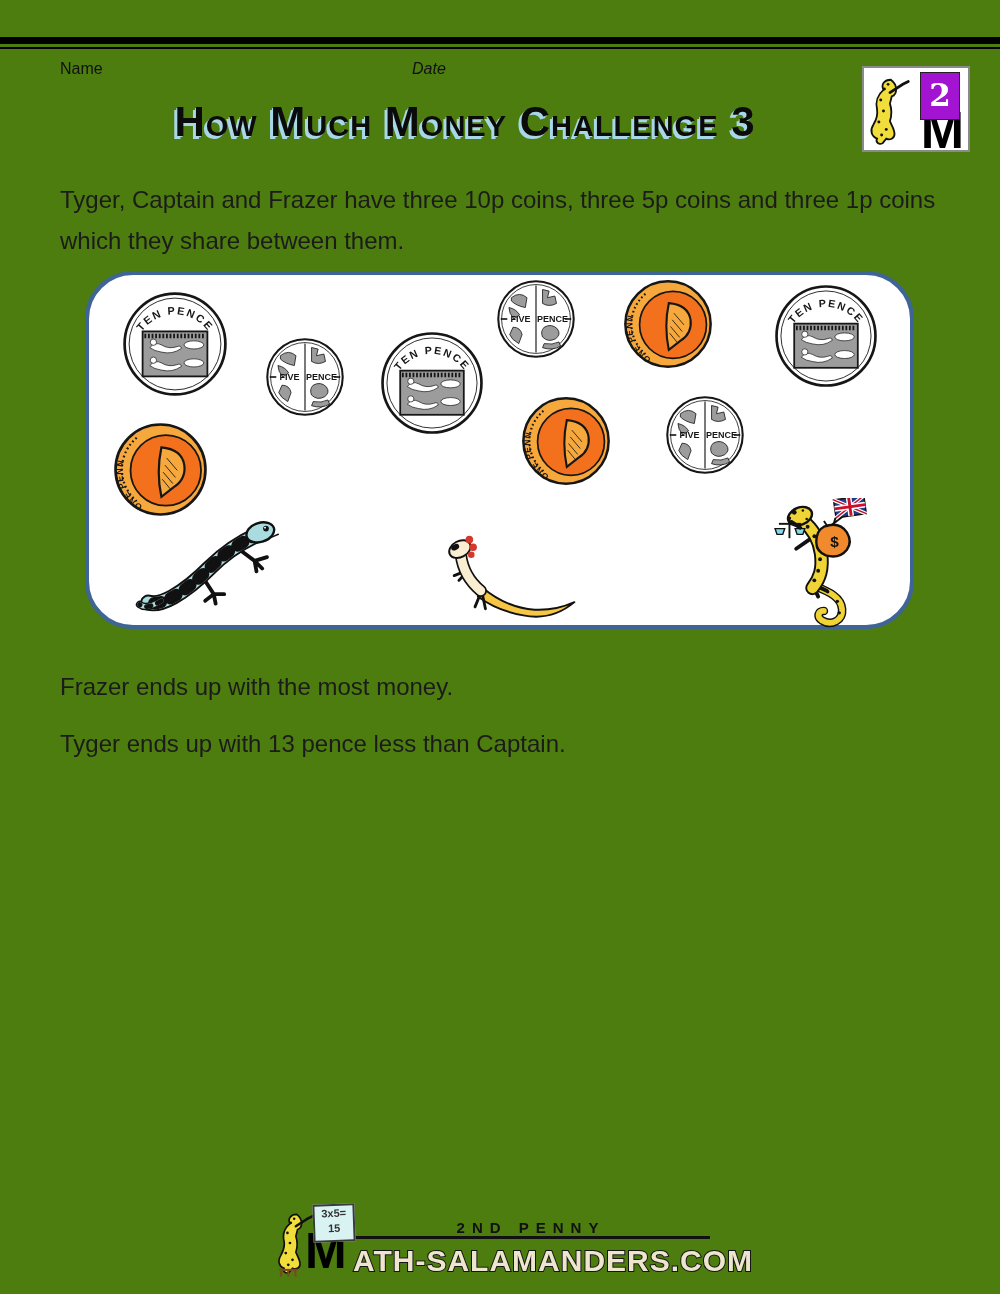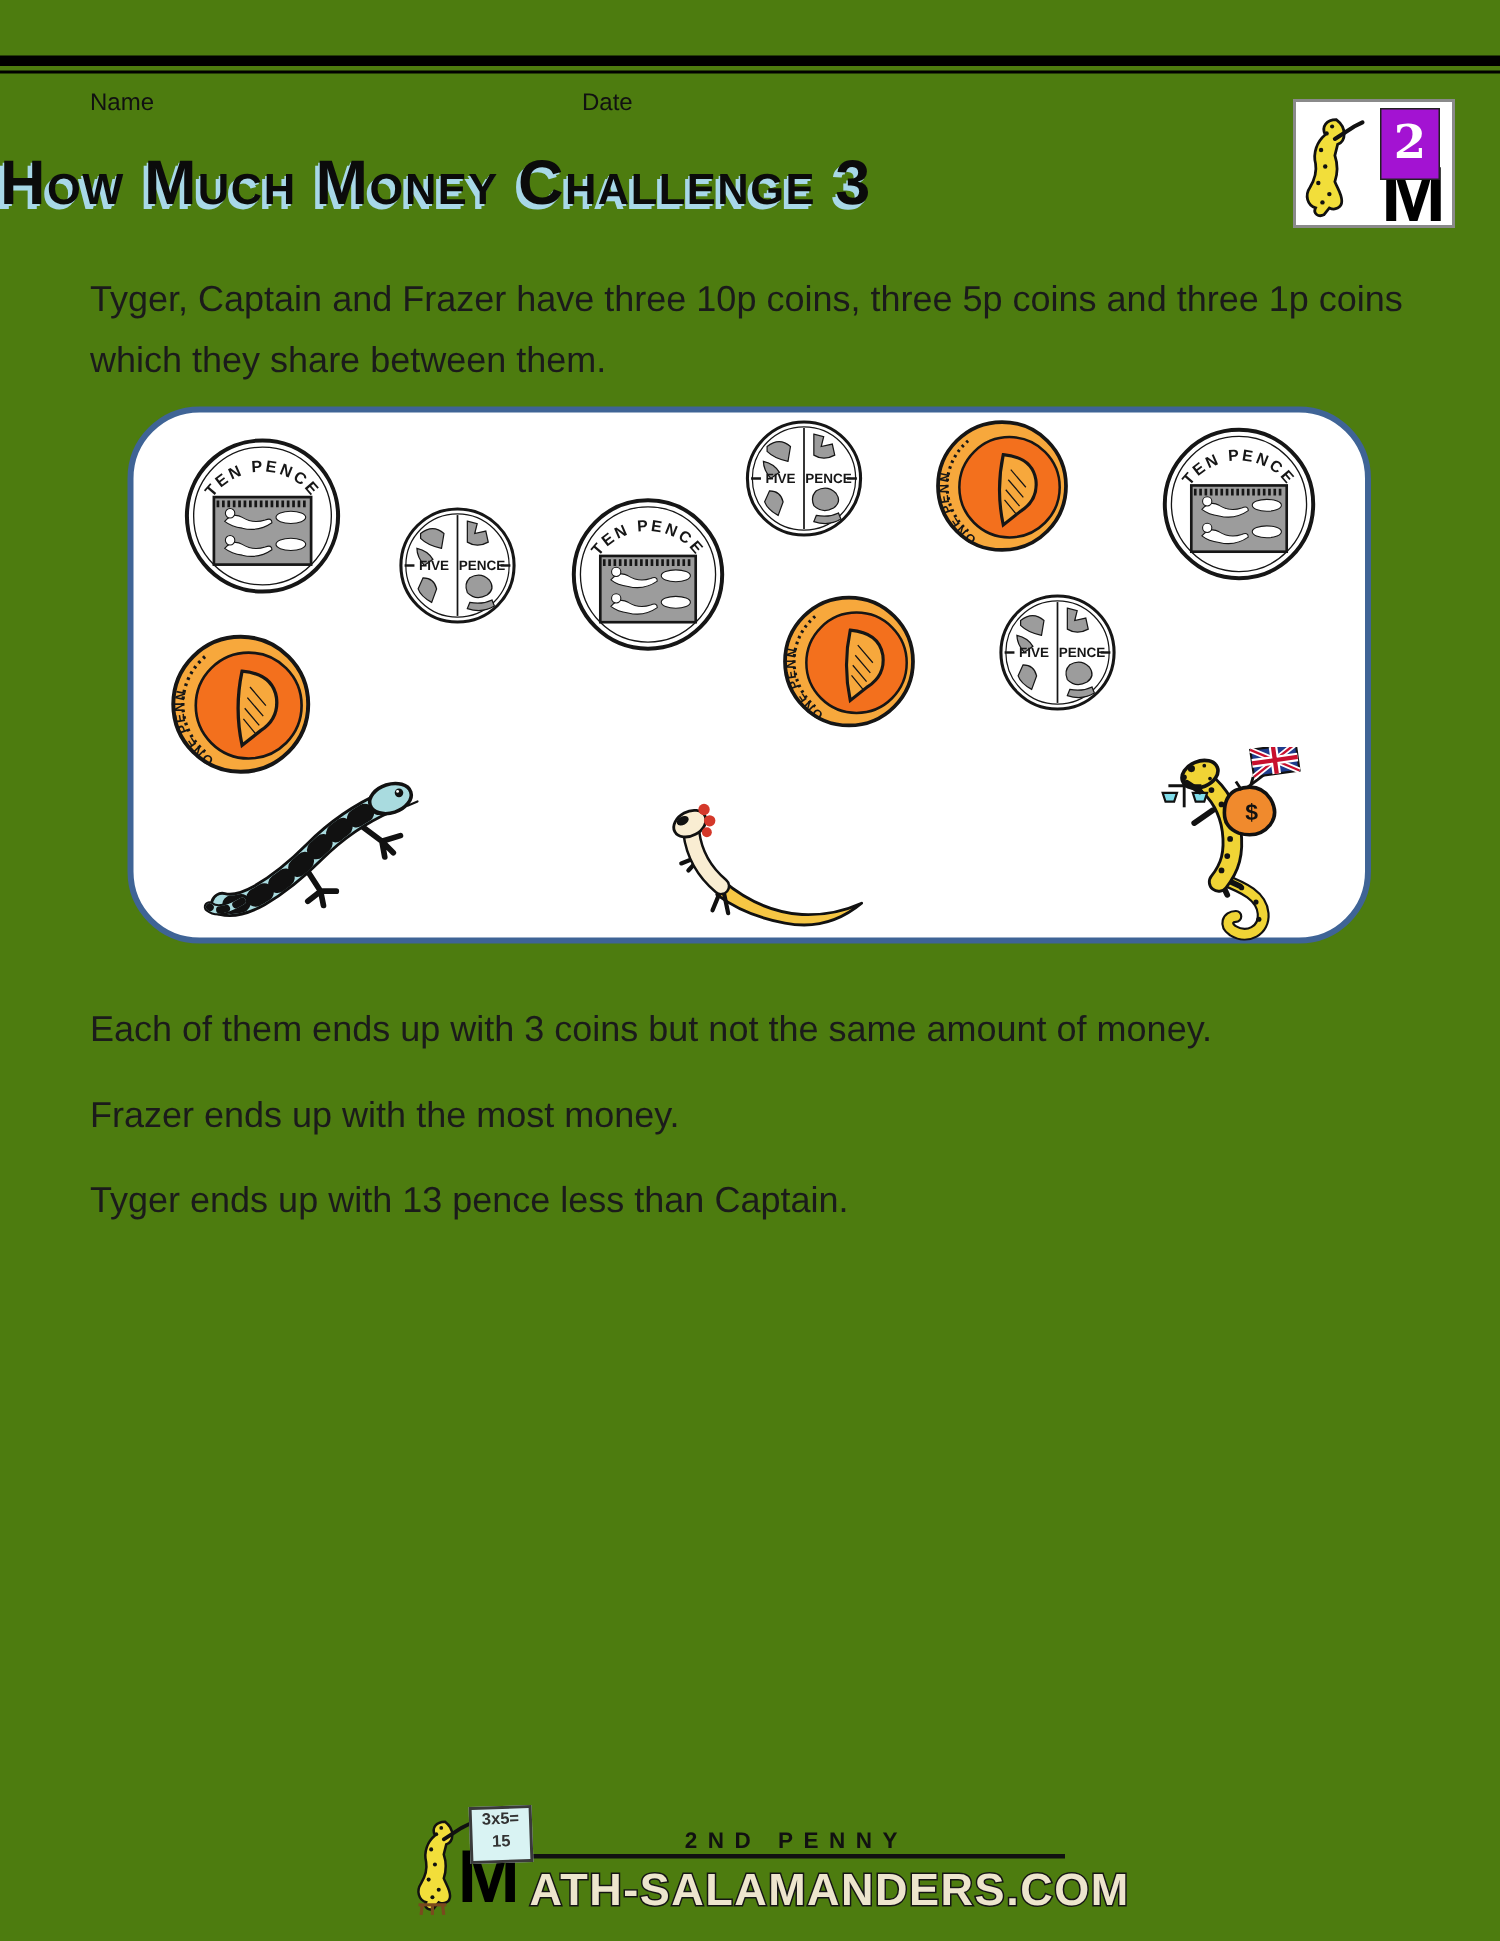--- a/index.html
+++ b/index.html
@@ -1,23 +1,23 @@
 <!DOCTYPE html>
 <html><head>
 <meta charset="utf-8">
 <style>
   html,body{margin:0;padding:0;background:#fff;}
   #page{position:relative;width:1000px;height:1294px;background:#4d7c0f;overflow:hidden;
         font-family:"Liberation Sans",sans-serif;color:#1b1b1b;padding-left:37px;}
   .topbar{position:absolute;left:0;top:37px;width:100%;height:7px;background:#000;}
   .topbar-thin{position:absolute;left:0;top:47px;width:100%;height:2px;background:#000;}
   .field-label{position:absolute;top:60px;font-size:16px;color:#111;}
-  #name-label{left:60px;} #date-label{left:388px;}
-
-  .page-title{position:absolute;left:0;top:98px;width:930px;
+  #name-label{left:60px;} #date-label{left:412px;font-style:italic;}
+
+  .page-title{position:absolute;left:0;top:98px;width:930px;text-align:center;
     font-size:42px;font-weight:700;font-variant:small-caps;letter-spacing:1px;color:#0b0b0b;
     text-shadow:-3px 3px 0 #a8d8e8,-1px 1px 0 #a8d8e8;}
 
   
   .logo-box{position:absolute;left:862px;top:66px;width:108px;height:86px;background:#fff;
     border:2px solid #8a8a8a;box-sizing:border-box;}
   .logo-m{position:absolute;right:4px;bottom:-6px;font-size:52px;font-weight:900;color:#000;line-height:1;}
   .logo-badge{position:absolute;left:56px;top:4px;width:38px;height:46px;background:#a313d2;
     border:1px solid #222;color:#fff;font-family:"DejaVu Serif",serif;font-weight:700;
     font-size:31px;text-align:center;line-height:44px;}
@@ -225,21 +225,20 @@
       <line x1="16" y1="22" x2="16" y2="42" stroke="#111" stroke-width="2"></line>
       <line x1="5" y1="27" x2="28" y2="27" stroke="#111" stroke-width="2"></line>
       <path d="M1,32 h10 l-2,6 h-6 z" fill="#7fddeb" stroke="#111" stroke-width="1.5"></path>
       <path d="M22,32 h10 l-2,6 h-6 z" fill="#7fddeb" stroke="#111" stroke-width="1.5"></path>
       <circle cx="16" cy="21" r="1.8" fill="#111"></circle>
       <path d="M27,31 L18,25" stroke="#111" stroke-width="4" stroke-linecap="round"></path>
     </g>
   </svg>
 
   <div class="clues">
-    <p>Each of them ends up with 3 coins but not the same amount of money.</p>
     <p>Frazer ends up with the most money.</p>
     <p>Tyger ends up with 13 pence less than Captain.</p>
   </div>
 
   <svg class="f-sala" viewBox="0 0 50 80">
     <use href="#sym-sala"></use>
     <g stroke="#7a4a1e" stroke-width="2.5">
       <line x1="6" y1="72" x2="28" y2="72"></line>
         <line x1="9" y1="72" x2="8" y2="80"></line>
       <line x1="25" y1="72" x2="26" y2="80"></line>

